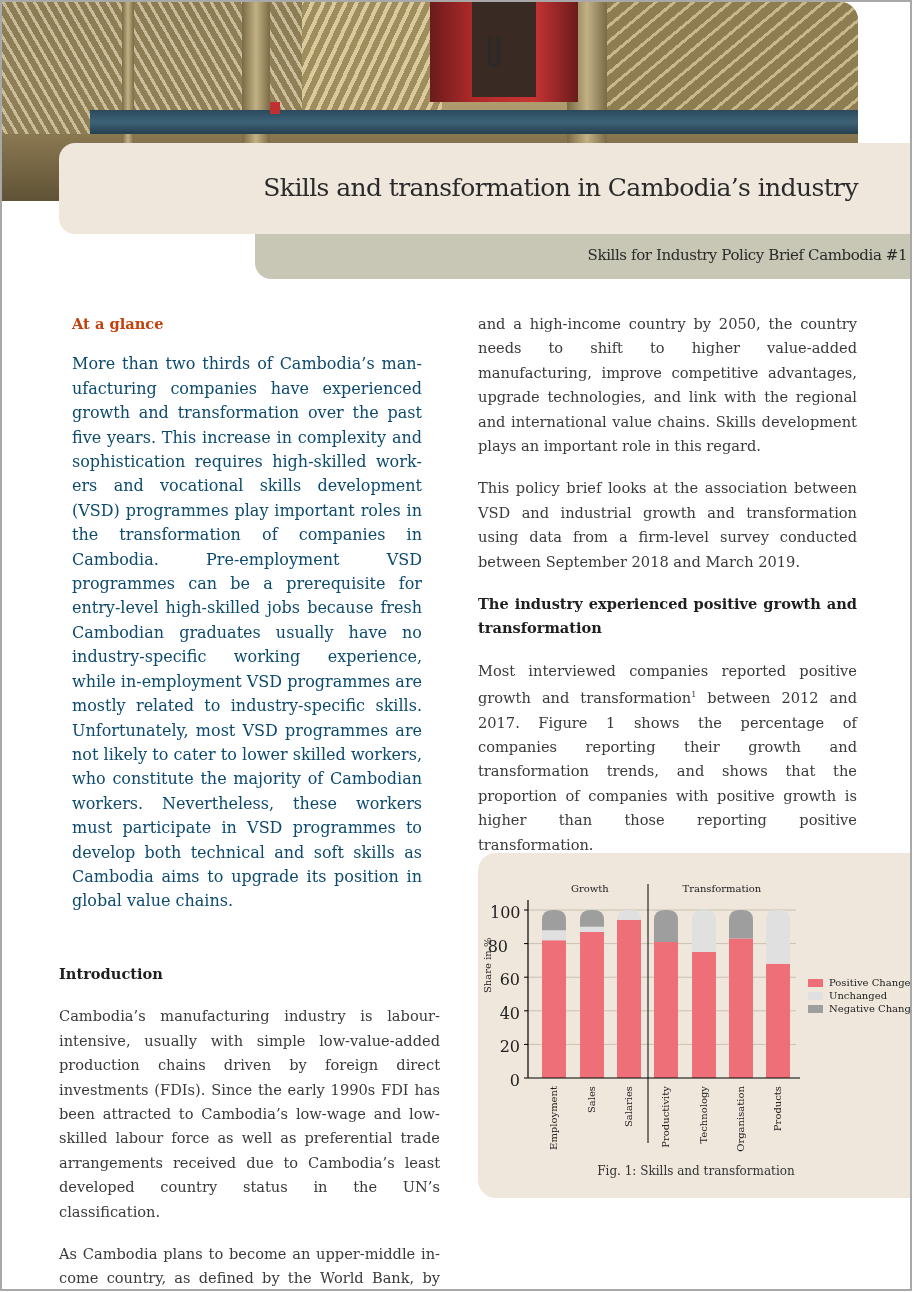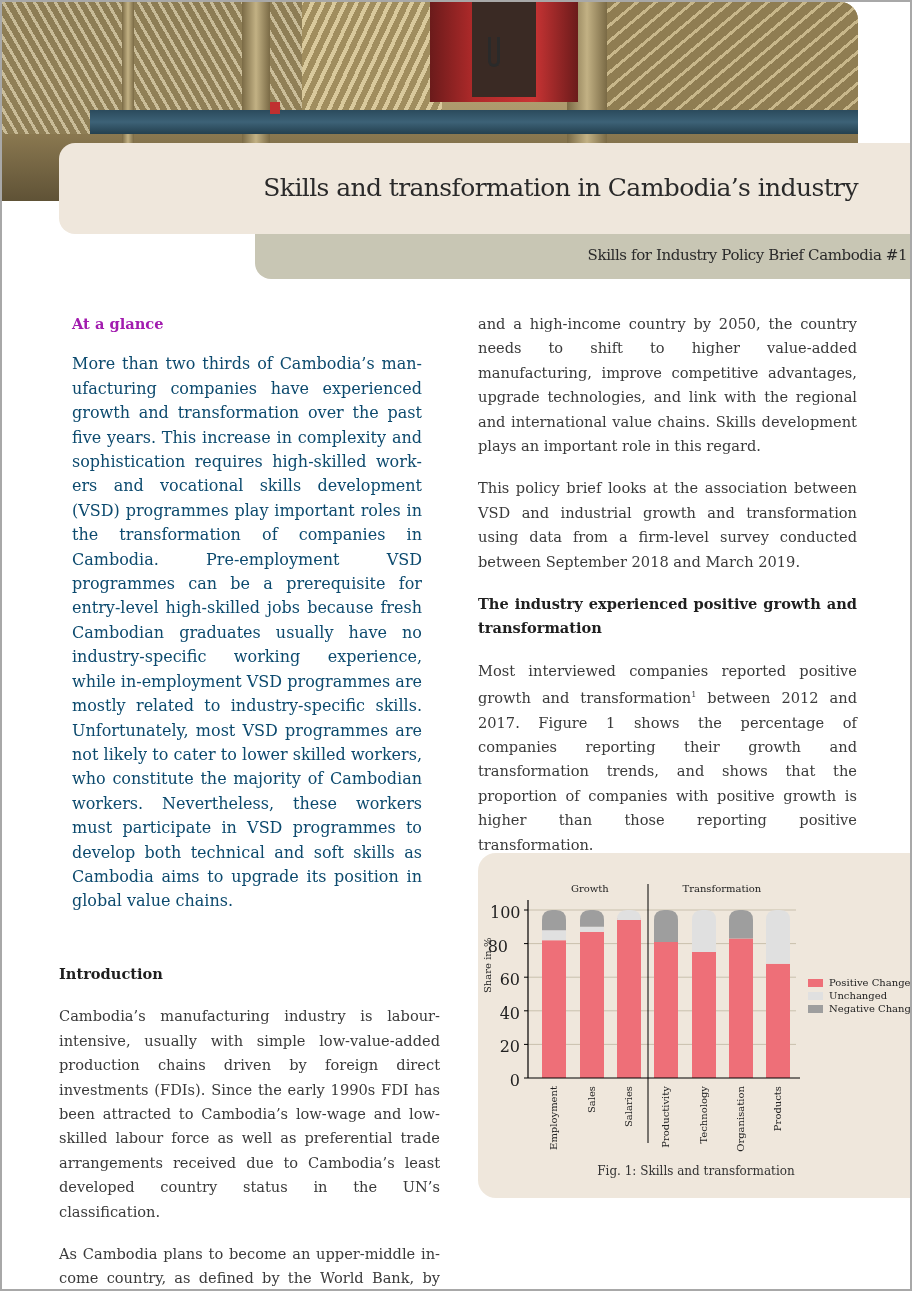--- a/index.html
+++ b/index.html
@@ -62,21 +62,21 @@
     position: absolute; right: 56px; top: 12px;
     font-size: 15px; color: #2a2a2a; letter-spacing: -0.4px; white-space: nowrap;
   }
 
   
   .col { position: absolute; font-size: 14.6px; line-height: 24.4px; text-align: justify; }
   .col p { margin-bottom: 18px; hyphens: manual; }
   .col h2 { font-size: 14.6px; font-weight: bold; color: #1f1f1f; line-height: 24.4px; margin-bottom: 18px; }
 
   .glance { left: 70px; top: 310px; width: 350px; }
-  .glance h2 { color: #a21caf; margin-bottom: 16px; }
+  .glance h2 { color: #c2410c; margin-bottom: 16px; }
   .glance p { font-size: 16px; line-height: 24.4px; color: #0c4a6e; }
 
   .left-col { left: 57px; top: 912px; width: 381px; margin-top: 48px; }
   .right-col { left: 476px; top: 310px; width: 379px; }
 
   
   .fig-panel {
     position: absolute; left: 476px; top: 851px; width: 436px; height: 345px;
     background: #efe7dc; border-radius: 18px 0 0 18px;
   }

